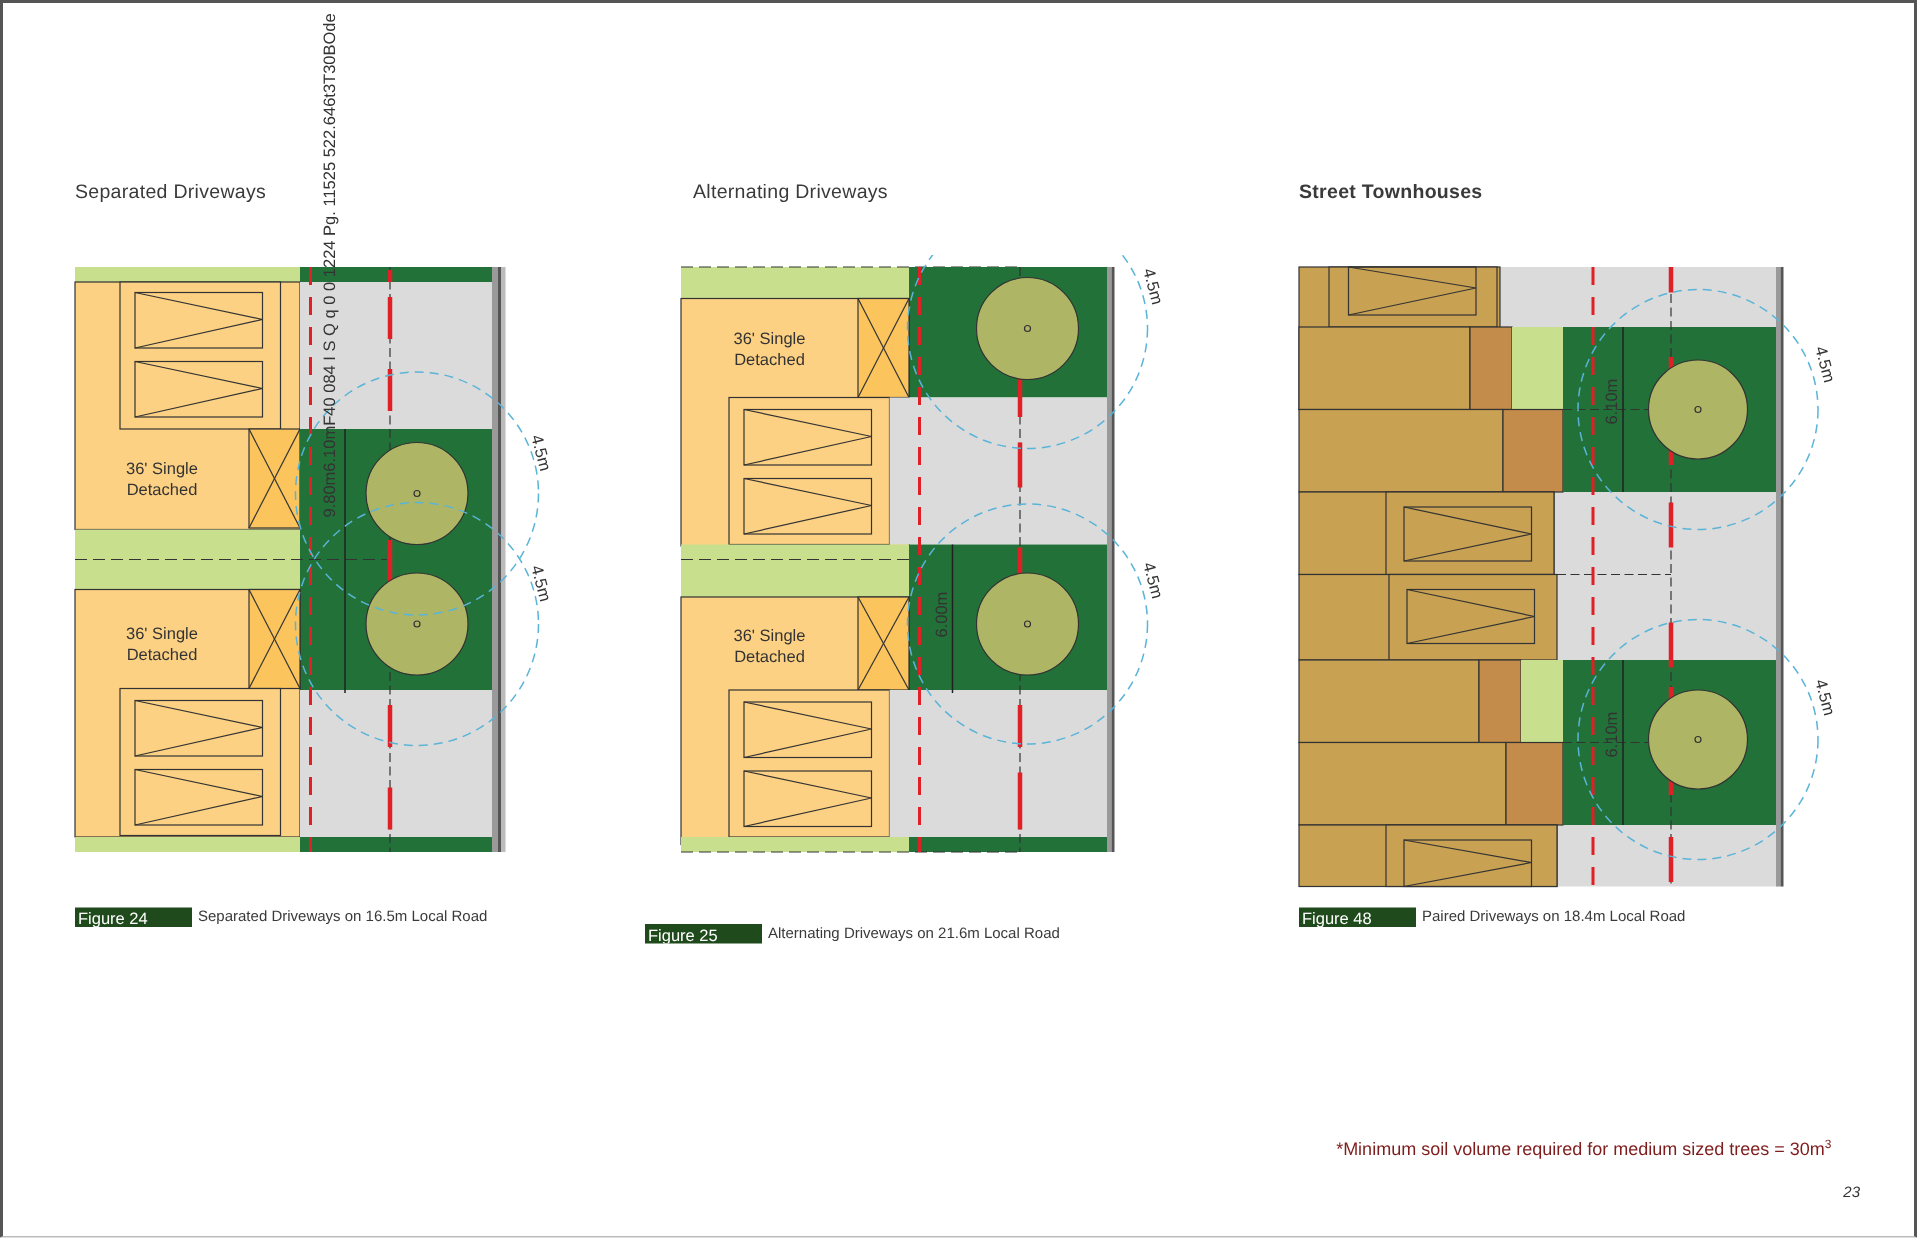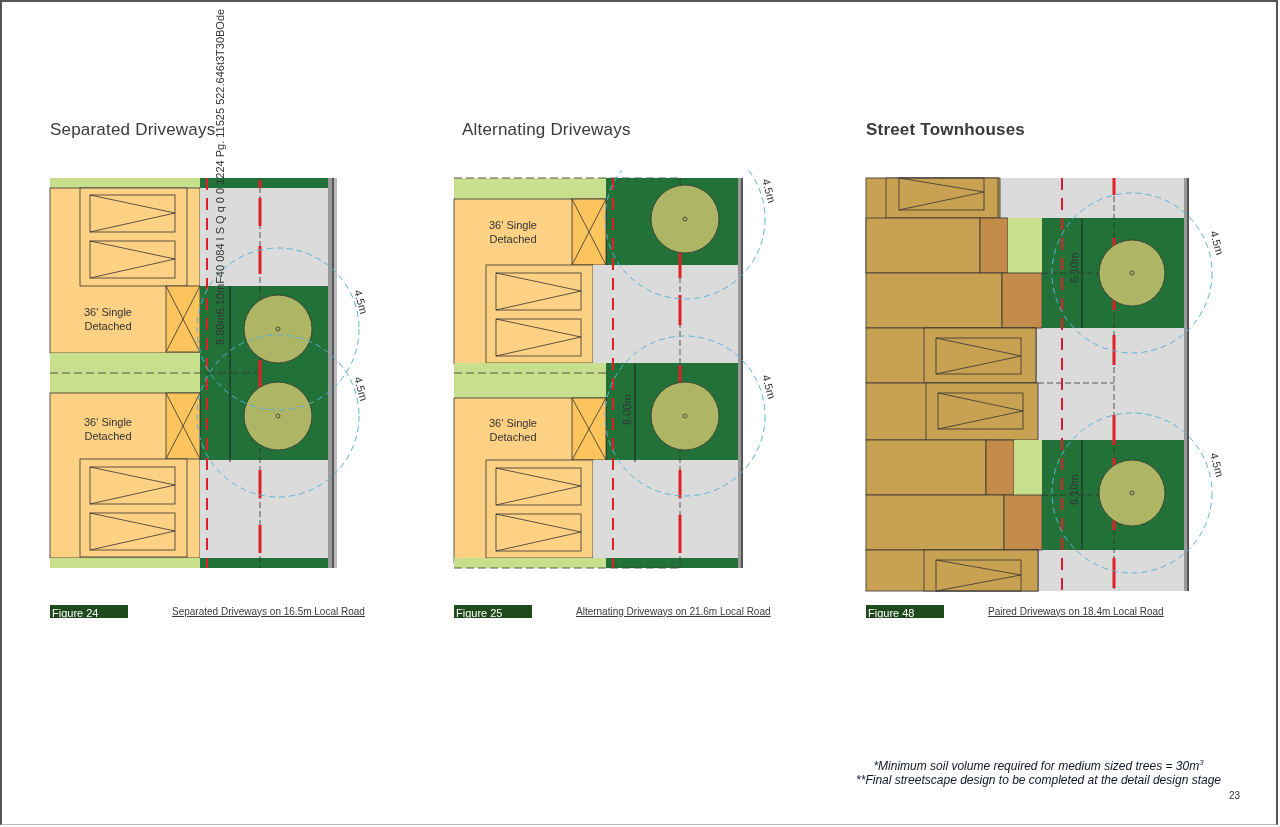--- a/index.html
+++ b/index.html
@@ -8,41 +8,40 @@
     background: #ffffff;
     font-family: "Liberation Sans", sans-serif;
     color: #3a3a3a;
   }
   .page-frame {
     position: absolute; left: 0; top: 0; width: 1278px; height: 825px;
     border-top: 2px solid #555; border-left: 2px solid #555; border-right: 2px solid #555;
     border-bottom: 1px solid #bbb; box-sizing: border-box;
   }
   .section-title {
-    position: absolute; top: 120px; font-size: 17px; color: #3a3a3a;
+    position: absolute; top: 120px; font-size: 13px; color: #3a3a3a;
     letter-spacing: 0.2px; white-space: nowrap;
   }
   .diagram { position: absolute; top: 170px; }
-  .caption { position: absolute; top: 604px; height: 14px; display: flex; align-items: center; gap: 40px; }
+  .caption { position: absolute; top: 604px; height: 14px; display: flex; align-items: center; }
   .caption .fig-tag {
     background: #1f4a1c; color: #ffffff; font-size: 11px; height: 13px; line-height: 16px;
     padding: 0 2px; width: 78px; box-sizing: border-box; overflow: hidden;
   }
-  .caption .fig-text { font-size: 10px; color: #3a3a3a; margin-left: 4px; white-space: nowrap; text-decoration: underline; }
+  .caption .fig-text { font-size: 10px; color: #3a3a3a; margin-left: 4px; white-space: nowrap; }
   .overlay-vertical {
     position: absolute; left: 213px; top: 0px; width: 14px; height: 345px;
     writing-mode: vertical-rl; transform: rotate(180deg);
     font-size: 11px; color: #333; white-space: nowrap; overflow: hidden; line-height: 14px;
   }
   .notes {
-    position: absolute; right: 59px; top: 756px; text-align: center; font-size: 12px; color: #0f172a;
+    position: absolute; right: 59px; top: 756px; text-align: left; font-size: 12px; color: #7f1d1d;
     line-height: 14px;
-    font-style: italic;
-  }
-  .page-number { position: absolute; right: 40px; top: 790px; font-size: 10px; color: #333; }
+  }
+  .page-number { position: absolute; right: 40px; top: 790px; font-size: 10px; color: #333; font-style: italic; }
   svg text { font-family: "Liberation Sans", sans-serif; }
 </style>
 </head>
 <body>
 
 <div class="page-frame"></div>
 
 <div class="section-title" style="left:50px;">Separated Driveways</div>
 <div class="section-title" style="left:462px;">Alternating Driveways</div>
 <div class="section-title" style="left:866px;font-weight:bold;">Street Townhouses</div>
@@ -259,27 +258,26 @@
   <circle cx="268" cy="323" r="80" fill="none" stroke="#5ab4d8" stroke-width="1" stroke-dasharray="6,4"></circle>
   <text x="0" y="0" font-size="11" fill="#333" transform="translate(346,62) rotate(75)">4.5m</text>
   <text x="0" y="0" font-size="11" fill="#333" transform="translate(346,284) rotate(75)">4.5m</text>
 </svg>
 </div>
 
 <div class="caption" style="left:50px;">
   <span class="fig-tag">Figure 24</span>
   <span class="fig-text">Separated Driveways on 16.5m Local Road</span>
 </div>
-<div class="caption" style="left:454px;">
+<div class="caption" style="left:430px;margin-top:11px;">
   <span class="fig-tag">Figure 25</span>
   <span class="fig-text">Alternating Driveways on 21.6m Local Road</span>
 </div>
 <div class="caption" style="left:866px;">
   <span class="fig-tag">Figure 48</span>
   <span class="fig-text">Paired Driveways on 18.4m Local Road</span>
 </div>
 
 <div class="notes">
   <div><span>*Minimum soil volume required for medium sized trees = 30m</span><sup style="font-size:8px;">3</sup></div>
-  <div>**Final streetscape design to be completed at the detail design stage</div>
 </div>
 
 <div class="page-number">23</div>
 
 </body></html>

